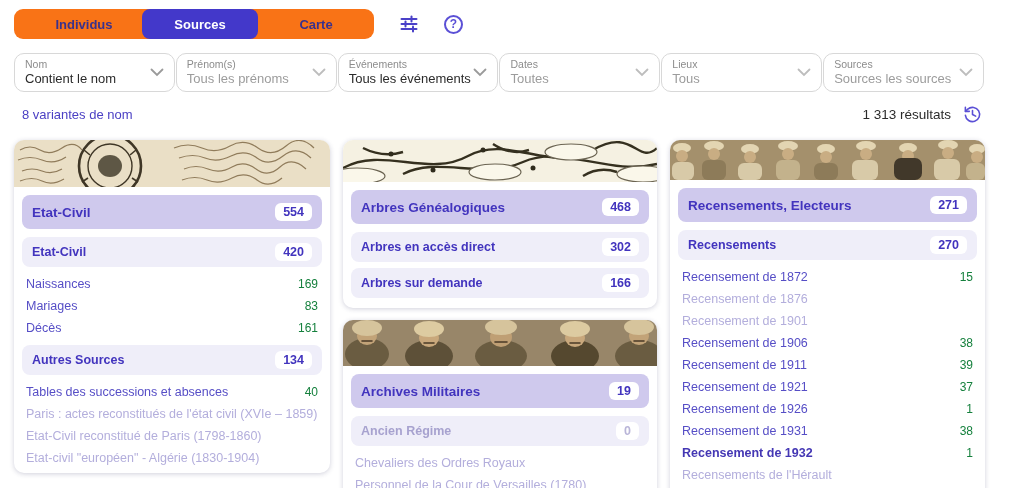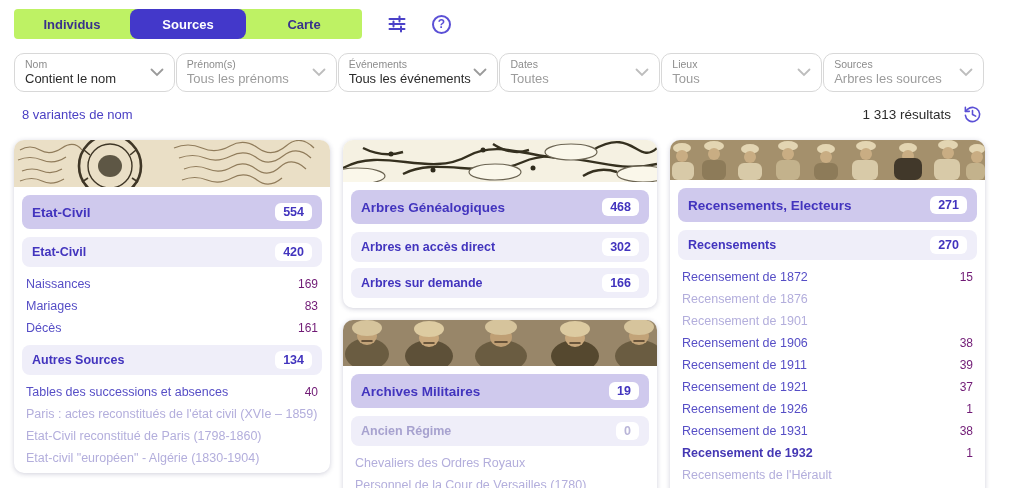--- a/index.html
+++ b/index.html
@@ -5,21 +5,21 @@
   * { box-sizing: border-box; margin: 0; padding: 0; }
   html, body { width: 1024px; height: 488px; overflow: hidden; }
   body {
     font-family: "Liberation Sans", sans-serif;
     background: #ffffff;
     position: relative;
   }
 
   
   .topbar { display: flex; align-items: center; padding: 9px 14px 0 14px; }
-  .tabs { display: flex; background: #bef264; border-radius: 4px; }
+  .tabs { display: flex; background: #f97316; border-radius: 9px; padding-left: 12px; }
   .tab {
     width: 116px; height: 30px; display: flex; align-items: center; justify-content: center;
     font-size: 13px; font-weight: 700; color: #39318C; cursor: pointer; border-radius: 8px;
   }
   .tab.active { background: #4338CA; color: #ffffff; }
   .icon-btn { margin-left: 24px; display: flex; align-items: center; cursor: pointer; }
   .help-circle {
     width: 19px; height: 19px; border: 2px solid #5B50D6; border-radius: 50%;
     color: #5B50D6; font-size: 12px; font-weight: 700; display: flex; align-items: center; justify-content: center;
   }
@@ -64,21 +64,21 @@
   }
   .sub {
     margin: 6px 8px; background: #EFEEF9; border-radius: 8px; padding: 6px 10px;
     display: flex; justify-content: space-between; align-items: center; cursor: pointer;
   }
   .sub .t { color: #4234BE; font-weight: 700; font-size: 12.5px; }
   .sub.muted .t { color: #A7A2CF; }
   .sub.muted .chip { color: #B9B5D8; }
   .row { display: flex; justify-content: space-between; align-items: center; padding: 4px 12px; min-height: 22px; }
   .row .t { color: #564EC6; font-size: 12.5px; cursor: pointer; }
-  .row .c { color: #701a75; font-size: 12px; }
+  .row .c { color: #15803d; font-size: 12px; }
   .row.muted .t { color: #B3AEDC; cursor: default; }
   .row.bold .t { font-weight: 700; color: #4437B4; }
 </style>
 </head>
 <body>
 
 <div class="topbar">
   <div class="tabs">
     <div class="tab">Individus</div>
     <div class="tab active">Sources</div>
@@ -141,21 +141,21 @@
       <span class="f-label">Lieux</span>
       <span class="f-value muted">Tous</span>
     </span>
     <svg width="14" height="9" viewBox="0 0 14 9" fill="none" stroke="#BDBDBD" stroke-width="1.8" stroke-linecap="round">
         <polyline points="1.5,1.5 7,7 12.5,1.5"></polyline>
       </svg>
   </div>
   <div class="filter">
     <span class="f-texts">
       <span class="f-label">Sources</span>
-      <span class="f-value muted">Arbres les sources</span>
+      <span class="f-value muted">Sources les sources</span>
     </span>
     <svg width="14" height="9" viewBox="0 0 14 9" fill="none" stroke="#BDBDBD" stroke-width="1.8" stroke-linecap="round">
         <polyline points="1.5,1.5 7,7 12.5,1.5"></polyline>
       </svg>
   </div>
 </div>
 
 <div class="meta">
   <span class="variants">8 variantes de nom</span>
   <span class="results">

